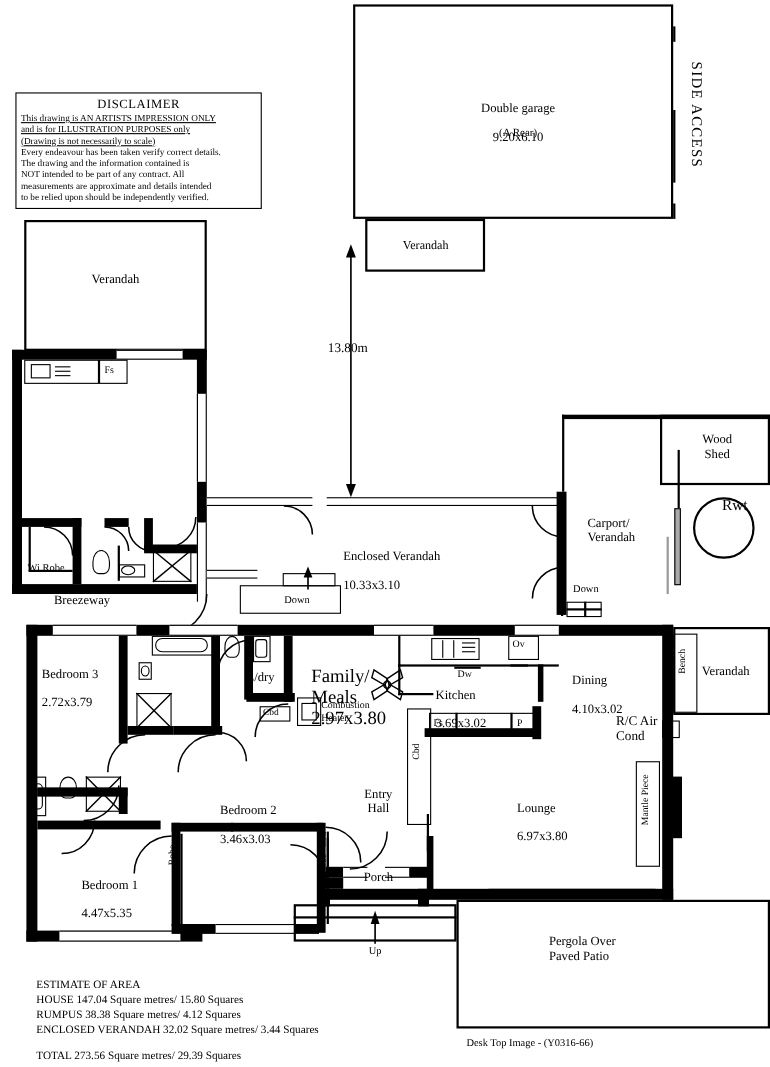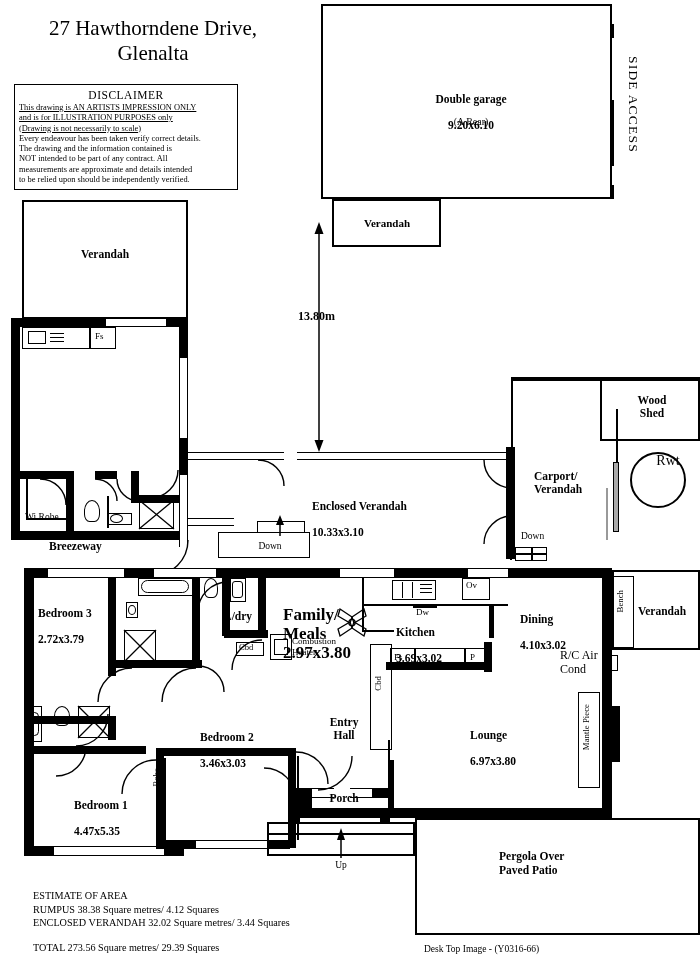--- a/index.html
+++ b/index.html
@@ -15,21 +15,21 @@
     height:970px;
     background:#fff;
     overflow:hidden;
   }
   
   .abs{position:absolute;box-sizing:border-box;}
   .wall{position:absolute;background:#000;}
   .thin{position:absolute;border:1.6px solid #000;box-sizing:border-box;background:transparent;}
   .thin2{position:absolute;border:2px solid #000;box-sizing:border-box;background:transparent;}
   .line{position:absolute;background:#000;}
-  .lbl{position:absolute;font-weight:bold;line-height:1.12;white-space:pre-line;}
+  .lbl{position:absolute;font-weight:normal;line-height:1.12;white-space:pre-line;}
   .lbl.sm{font-weight:normal;}
   .ctr{text-align:center;}
   
   .win{position:absolute;background:#fff;border-top:1.4px solid #000;border-bottom:1.4px solid #000;box-sizing:border-box;}
   .winv{position:absolute;background:#fff;border-left:1.4px solid #000;border-right:1.4px solid #000;box-sizing:border-box;}
   svg.ov{position:absolute;left:0;top:0;width:700px;height:970px;pointer-events:none;overflow:visible;}
   
   #title{
     position:absolute;left:8px;top:16px;width:290px;
     font-size:21px;font-weight:normal;line-height:1.2;text-align:center;
@@ -56,24 +56,20 @@
     font-size:13.5px;letter-spacing:1.2px;
     font-family:"Liberation Serif", serif;
   }
   .vertu{writing-mode:vertical-rl;text-orientation:mixed;transform:rotate(180deg);}
 </style>
 </head>
 <body>
 
 <div id="plan">
 
-  <div id="title">
-    <div>27 Hawthorndene Drive,</div>
-    <div>Glenalta</div>
-  </div>
 
   <div id="disclaimer">
     <div class="dh">DISCLAIMER</div>
     <div class="u">This drawing is AN ARTISTS IMPRESSION ONLY</div>
     <div class="u">and is for ILLUSTRATION PURPOSES only</div>
     <div class="u">(Drawing is not necessarily to scale)</div>
     <div>Every endeavour has been taken verify correct details.</div>
     <div>The drawing and the information contained is</div>
     <div>NOT intended to be part of any contract.  All</div>
     <div>measurements are approximate and details intended</div>
@@ -402,20 +398,21 @@
     <path d="M 164 768 A 32 32 0 0 1 196 800" fill="none" stroke="#000" stroke-width="1.4" transform="translate(100,0)"></path>
 
     <path d="M 296 752 A 32 32 0 0 1 328 784" fill="none" stroke="#000" stroke-width="1.4"></path>
     <path d="M 318 790 A 34 34 0 0 0 352 756" fill="none" stroke="#000" stroke-width="1.4"></path>
 
     <path d="M 156 760 A 34 34 0 0 0 122 794" fill="none" stroke="#000" stroke-width="1.4"></path>
   </svg>
 
   <div id="areas">
     <div>ESTIMATE OF AREA</div>
+    <div>HOUSE   147.04 Square metres/  15.80 Squares</div>
     <div>RUMPUS 38.38  Square metres/  4.12 Squares</div>
     <div>ENCLOSED VERANDAH 32.02 Square metres/ 3.44 Squares</div>
     <div style="height:11px;"></div>
     <div>TOTAL  273.56 Square metres/  29.39 Squares</div>
   </div>
 
   <div id="deskref">Desk Top Image - (Y0316-66)</div>
 
 </div>
 

